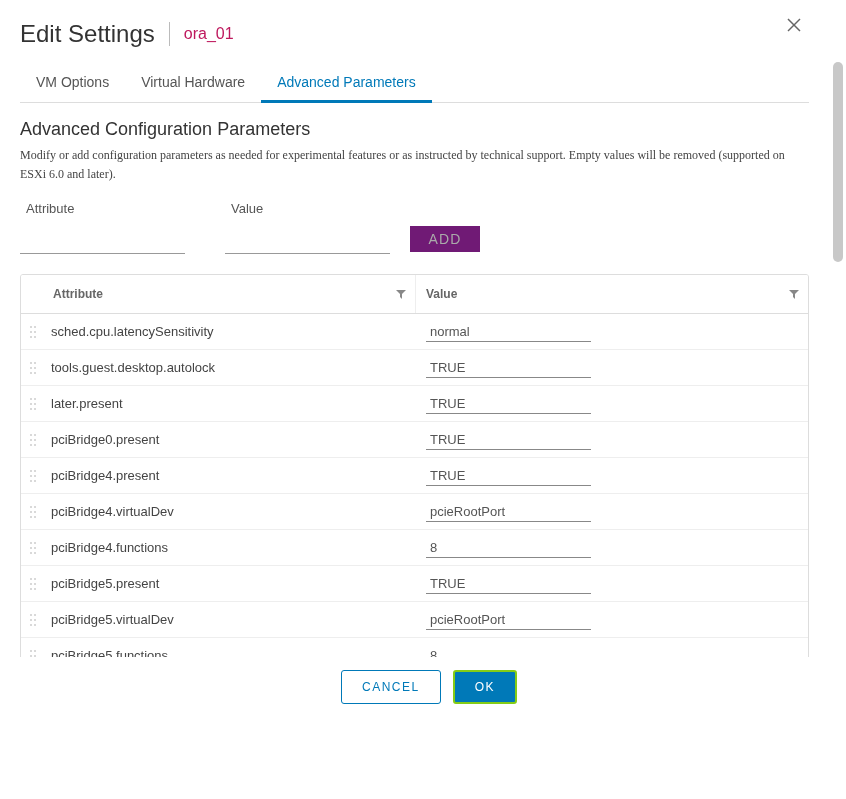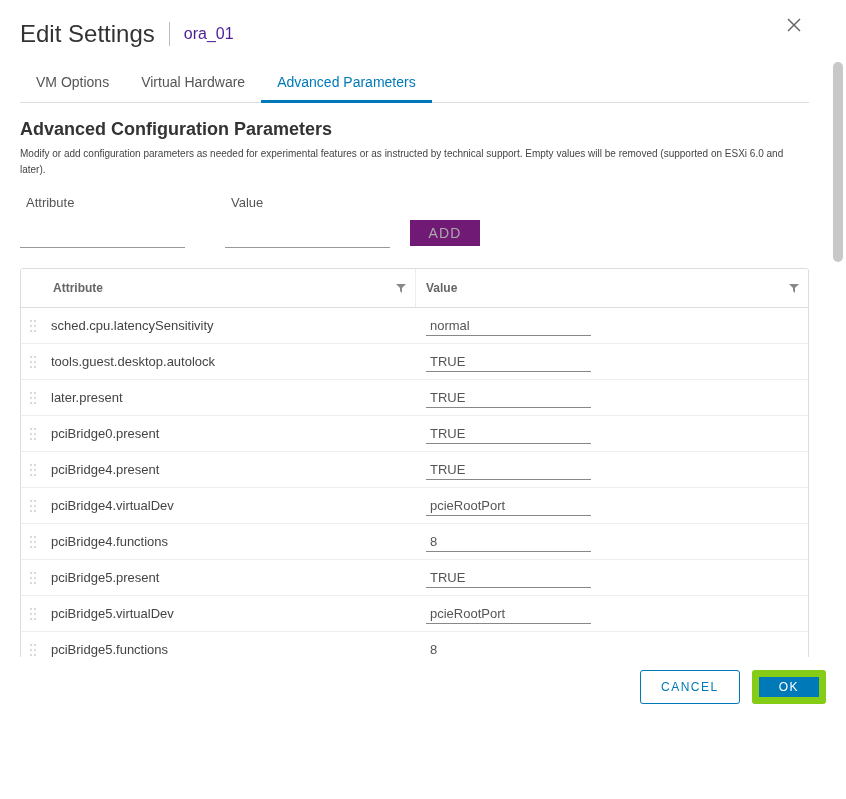--- a/index.html
+++ b/index.html
@@ -2,49 +2,49 @@
 <html><head>
 <meta charset="utf-8">
 <style>
   * { box-sizing: border-box; }
   html, body { margin:0; padding:0; font-family: "Segoe UI", Arial, sans-serif; color:#333; background:#fff; }
   .dialog { width:846px; height:717px; position:relative; overflow:hidden; }
   .scroll-area { position:absolute; top:0; left:0; right:17px; bottom:60px; overflow:hidden; padding:20px 20px 0 20px; }
   .header { display:flex; align-items:center; margin-bottom:18px; }
   .title { font-size:24px; font-weight:400; color:#333; }
   .divider { border-left:1px solid #bbb; height:24px; margin:0 14px; }
-  .subtitle { font-size:16px; color:#4c1d95; }
+  .subtitle { font-size:16px; color:#be185d; }
   .close { position:absolute; top:18px; right:28px; cursor:pointer; font-size:18px; color:#666; line-height:1; }
   .tabs { display:flex; border-bottom:1px solid #ddd; margin-bottom:16px; }
   .tab { padding:8px 16px 10px 16px; font-size:14px; color:#555; cursor:pointer; margin-bottom:-1px; }
   .tab.active { color:#0079b8; border-bottom:3px solid #0079b8; font-weight:500; }
-  .section-title { font-size:18px; color:#333; margin:4px 0 6px 0; font-weight:700; }
-  .desc { font-size:10px; color:#444; line-height:1.55; margin-bottom:18px; }
+  .section-title { font-size:18px; color:#333; margin:4px 0 6px 0; font-weight:400; }
+  .desc { font-size:12px; color:#444; line-height:1.55; margin-bottom:18px;font-family:Liberation Serif, serif; }
   .input-row { display:flex; align-items:flex-end; gap:40px; margin-bottom:20px; }
   .input-group { display:flex; flex-direction:column; }
   .input-label { font-size:13px; color:#555; margin-bottom:14px; padding-left:6px; }
   .text-input { border:none; border-bottom:1px solid #999; width:165px; font-size:13px; padding:4px 2px; background:transparent; outline:none; }
   .add-btn { width:70px; height:26px; background:#701a75; color:#aaa; border:none; font-size:14px; letter-spacing:1.2px; cursor:default; margin-left:-20px; margin-bottom:2px; }
   .table { border:1px solid #ddd; border-radius:3px; overflow:hidden; }
   .thead { display:flex; background:#fff; border-bottom:1px solid #ddd; }
   .th { font-size:12px; color:#666; padding:12px 10px; font-weight:600; position:relative; }
   .th.attr { width:395px; padding-left:32px; border-right:1px solid #eee; }
   .th.val { flex:1; }
   .filter-icon { position:absolute; right:8px; top:50%; transform:translateY(-50%); cursor:pointer; color:#888; }
   .tbody { }
   .trow { display:flex; border-bottom:1px solid #eee; height:36px; align-items:center; }
   .trow:last-child { border-bottom:none; }
   .drag { width:24px; display:flex; align-items:center; justify-content:center; color:#ccc; cursor:grab; }
   .td-attr { width:371px; font-size:13px; color:#444; padding:0 6px; }
   .td-val { flex:1; padding:0 10px; display:flex; align-items:center; }
   .val-input { border:none; border-bottom:1px solid #888; width:165px; font-size:13px; padding:2px 4px; background:transparent; color:#555; outline:none; }
-  .footer { position:absolute; bottom:0; left:12px; right:0; height:60px; display:flex; justify-content:flex-end; align-items:center; padding:0 20px; background:#fff; }
+  .footer { position:absolute; bottom:0; left:12px; right:0; height:60px; display:flex; justify-content:center; align-items:center; padding:0 20px; background:#fff; }
   .btn { height:34px; padding:0 20px; font-size:12px; letter-spacing:1.5px; font-weight:500; cursor:pointer; border-radius:3px; }
   .btn-cancel { background:#fff; border:1px solid #0079b8; color:#0079b8; margin-right:12px; }
-  .btn-ok { background:#0079b8; border:7px solid #84cc16; color:#fff; }
+  .btn-ok { background:#0079b8; border:2px solid #84cc16; color:#fff; }
   .scrollbar { position:absolute; right:3px; top:62px; width:10px; height:200px; background:#c8c8c8; border-radius:5px; }
   svg { display:block; }
 </style>
 </head>
 <body>
 
 <div class="dialog">
   <div class="scroll-area">
 
     <div class="header">

